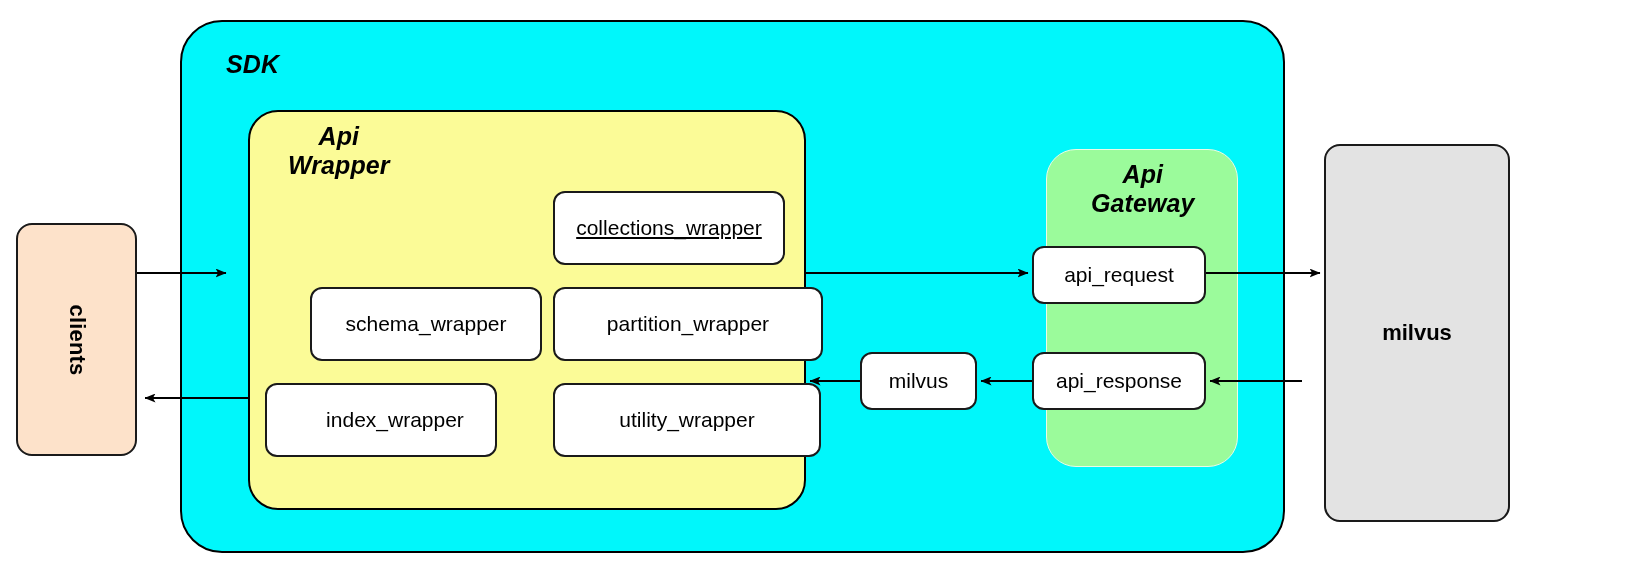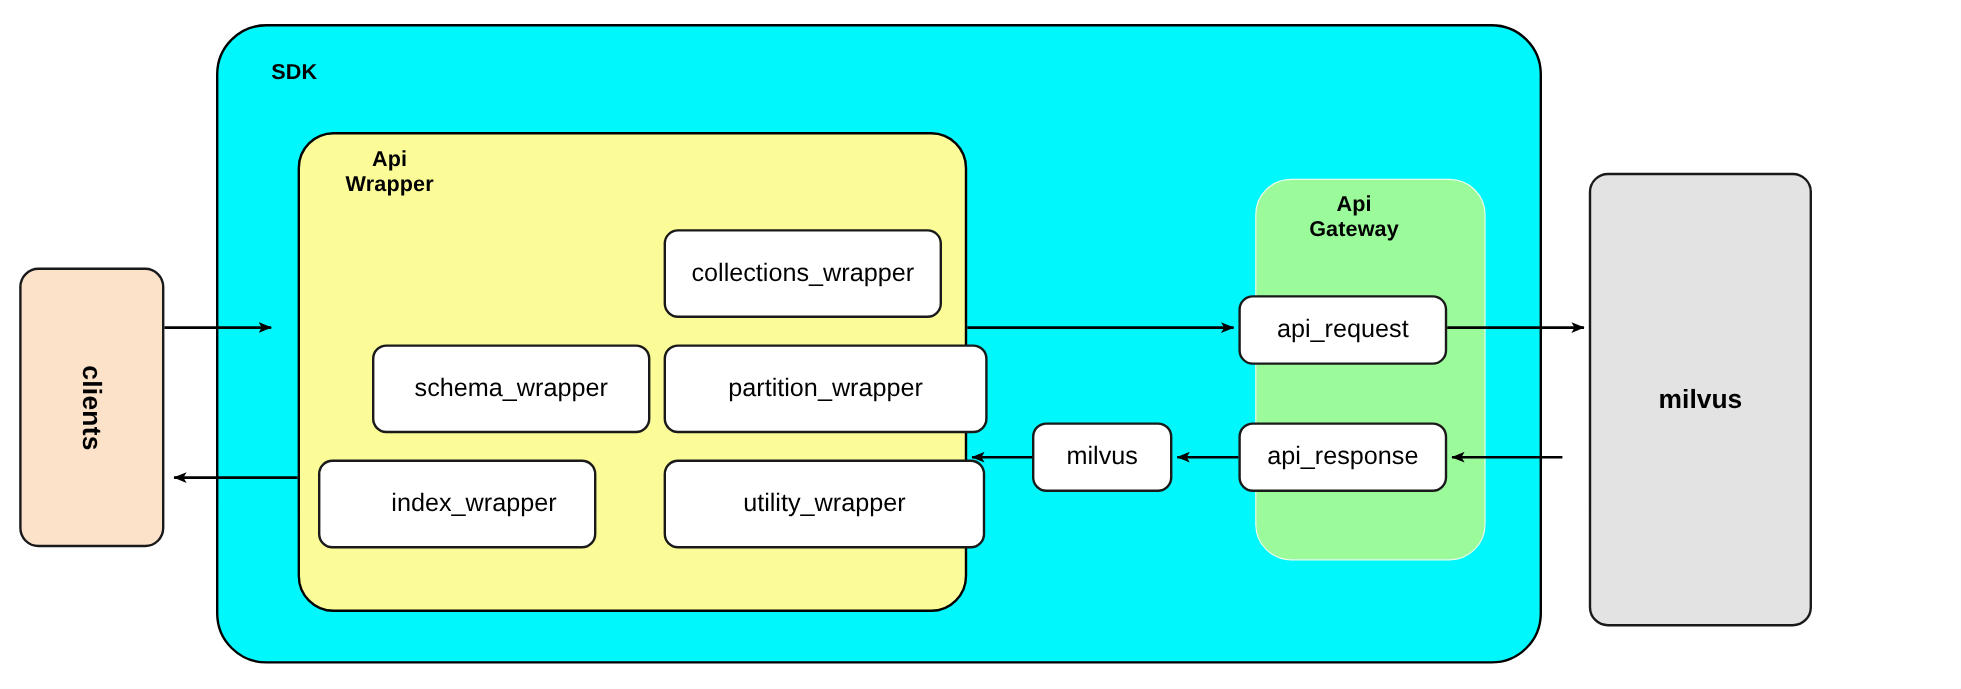--- a/index.html
+++ b/index.html
@@ -49,25 +49,26 @@
     border: 1.5px solid #eafbe6;
     border-radius: 30px;
     align-items: flex-start;
     justify-content: flex-start;
   }
 
   
   .container-title {
     position: absolute;
     font-weight: bold;
-    font-size: 18px;
+    font-size: 25px;
     line-height: 1.16;
     letter-spacing: 0.1px;
     color: #000000;
     white-space: pre-line;
+    font-style: italic;
   }
   .title-sdk   { left: 44px;  top: 28px; }
   .title-wrapper { left: 38px; top: 10px; }
   .title-gateway { left: 44px; top: 10px; }
 
   
   .leaf {
     background: #ffffff;
     border: 2.5px solid #1a1a1a;
     border-radius: 12px;
@@ -114,21 +115,21 @@
 
   <div class="node container-sdk" style="left:180px; top:20px; width:1105px; height:533px;">
     <div class="container-title title-sdk">SDK</div>
   </div>
 
   <div class="node container-wrapper" style="left:248px; top:110px; width:558px; height:400px;">
     <div class="container-title title-wrapper">Api
 Wrapper</div>
   </div>
 
-  <div class="node leaf" style="left:553px; top:191px; width:232px; height:74px;">
+  <div class="node leaf" style="left:553px; top:191px; width:232px; height:74px;text-decoration:underline;">
     <span>collections_wrapper</span>
   </div>
   <div class="node leaf" style="left:265px; top:287px; width:232px; height:74px;margin-left:45px;">
     <span>schema_wrapper</span>
   </div>
   <div class="node leaf" style="left:553px; top:287px; width:270px; height:74px;">
     <span>partition_wrapper</span>
   </div>
   <div class="node leaf" style="left:265px; top:383px; width:232px; height:74px;padding-left:28px;">
     <span>index_wrapper</span>

